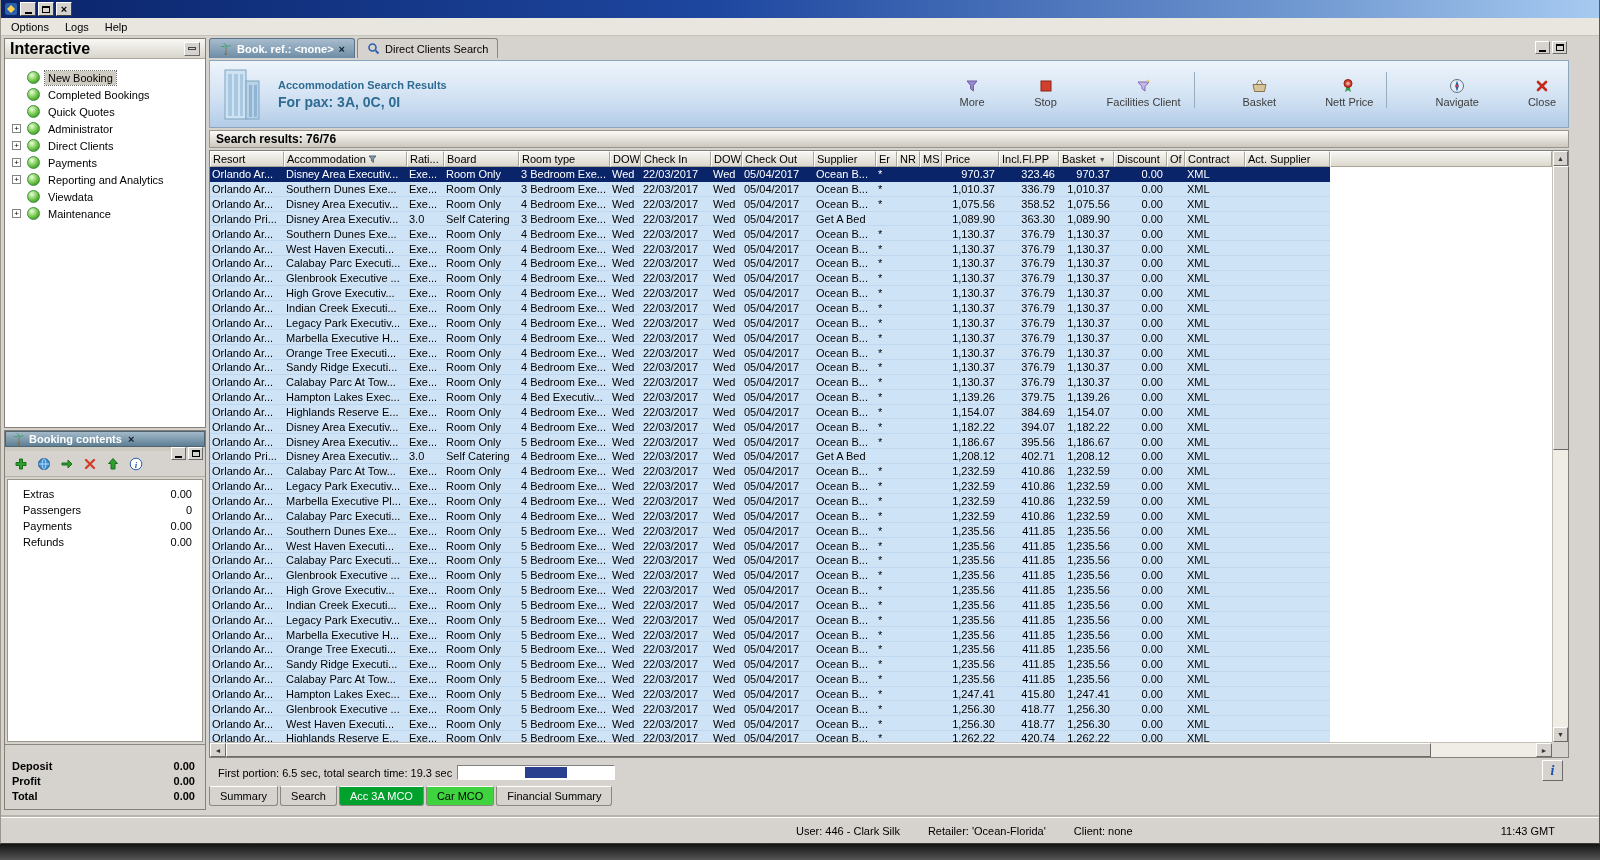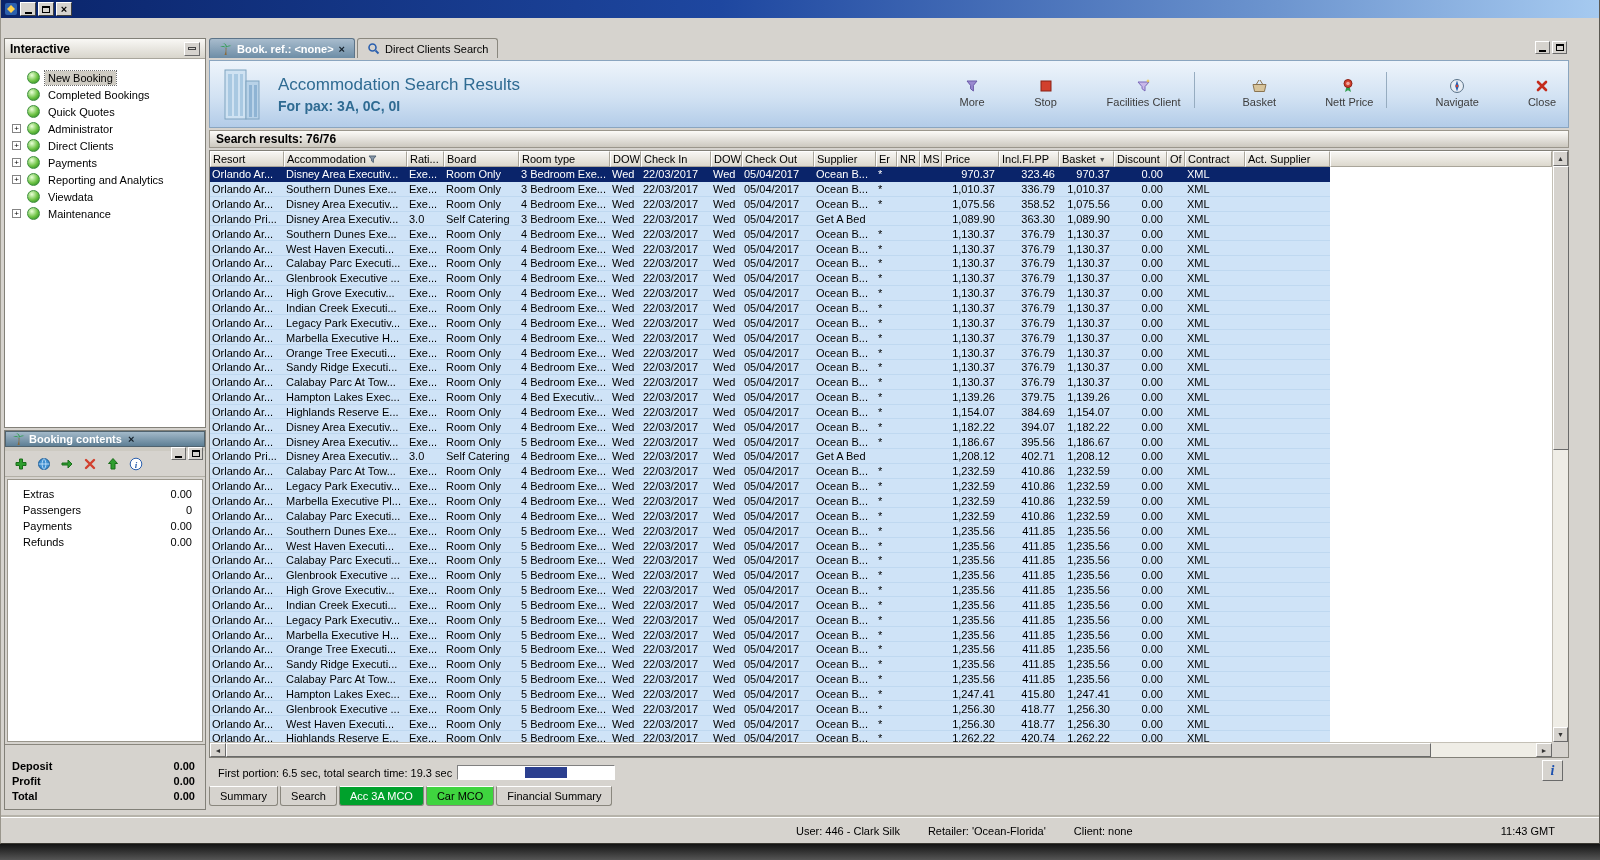--- a/index.html
+++ b/index.html
@@ -20,21 +20,21 @@
   .g-x { font-weight:bold; font-size:11px; line-height:10px; }
 
   
   .menubar { height:18px; background:#e9e6df; display:flex; align-items:center; padding-left:2px; border-bottom:1px solid #c6c3ba; }
   .menu-item { padding:2px 8px; }
 
   
   .sidebar { position:absolute; left:3px; top:38px; width:202px; height:772px; }
   .iv-panel { position:absolute; top:0; left:0; right:0; height:390px; background:#fff; border:1px solid #828078; }
   .iv-title { height:20px; background:linear-gradient(180deg,#f9f8f5,#d8d5cc); border-bottom:1px solid #a8a59c;
-              display:flex; align-items:center; padding:0 5px; font-weight:bold; font-size:12px; }
+              display:flex; align-items:center; padding:0 5px; font-weight:bold; font-size:16px; }
   .iv-collapse { margin-left:auto; width:16px; height:14px; background:#d6d3ce; border:1px solid; border-color:#fff #6a6a6a #6a6a6a #fff;
                  display:flex; align-items:center; justify-content:center; }
   .iv-collapse i { display:block; width:8px; height:3px; border:1px solid #444; }
   .tree { padding-top:10px; }
   .tree-item { display:flex; align-items:center; height:17px; padding-left:7px; cursor:default; }
   .expander { width:9px; height:9px; border:1px solid #848484; background:#fff; font-size:8px; line-height:7px;
               text-align:center; margin-right:6px; flex:0 0 auto; }
   .expander.hid { visibility:hidden; }
   .tree-icon { width:13px; height:13px; border-radius:50%; flex:0 0 auto;
                background:radial-gradient(circle at 35% 30%, #eaffd8, #6cc243 55%, #1f7d1f); border:1px solid #3f8f3f; margin-right:5px; }
@@ -64,21 +64,21 @@
   .doc-tab { height:20px; display:flex; align-items:center; gap:5px; padding:0 9px; margin-right:2px;
              background:#d6d3ce; border:1px solid #8a877e; border-bottom:none; border-radius:3px 3px 0 0; }
   .doc-tab.active { background:linear-gradient(180deg,#a8bccd,#6d8da6); color:#fff; font-weight:bold; border-color:#5d7488; }
   .doc-tab .tab-x { color:#16222c; font-weight:bold; }
   .mdi-btns { position:absolute; right:2px; top:3px; display:flex; gap:2px; }
 
   .doc-header { position:absolute; top:22px; left:0; right:0; height:68px;
                 background:linear-gradient(180deg,#eef4fb 0%,#d2e2f3 55%,#b3cce8 100%);
                 border:1px solid #8aa5bf; display:flex; align-items:center; }
   .building { margin:0 14px 0 10px; flex:0 0 auto; }
-  .hdr-t1 { font-size:17px; font-weight:normal; color:#2f6b92; }
+  .hdr-t1 { font-size:11px; font-weight:bold; color:#2f6b92; }
   .hdr-t2 { font-size:14px; font-weight:bold; color:#2f6b92; margin-top:3px; }
   .hdr-toolbar { margin-left:auto; display:flex; align-items:flex-end; gap:2px; padding:0 6px 7px 0; }
   .tool-btn { display:flex; flex-direction:column; align-items:center; gap:2px; min-width:36px; padding:2px 6px; color:#3c3c3c;margin-left:35px; }
   .tool-sep { width:1px; height:36px; background:#96acc0; margin:0 5px 2px; }
 
   .results-bar { position:absolute; top:92px; left:0; right:0; height:18px;
                  background:linear-gradient(180deg,#fcfbf8,#ccc8bf); border:1px solid #9a968c;
                  display:flex; align-items:center; padding-left:6px; font-weight:bold; font-size:12px; }
 
   .table-area { position:absolute; top:112px; left:0; right:0; height:608px; background:#fff; border:1px solid #828078; }
@@ -148,20 +148,25 @@
         <i class="g-min"></i>
       </span>
     <span class="tb-btn">
         <i class="g-max"></i>
       </span>
     <span class="tb-btn">
         <span class="g-x">×</span>
       </span>
   </div>
 
+  <div class="menubar">
+      <div class="menu-item">Options</div>
+      <div class="menu-item">Logs</div>
+      <div class="menu-item">Help</div>
+    </div>
 
   <div class="sidebar">
     <div class="iv-panel">
       <div class="iv-title">
         <span>Interactive</span>
         <span class="iv-collapse">
             <i></i>
           </span>
       </div>
       <div class="tree">

